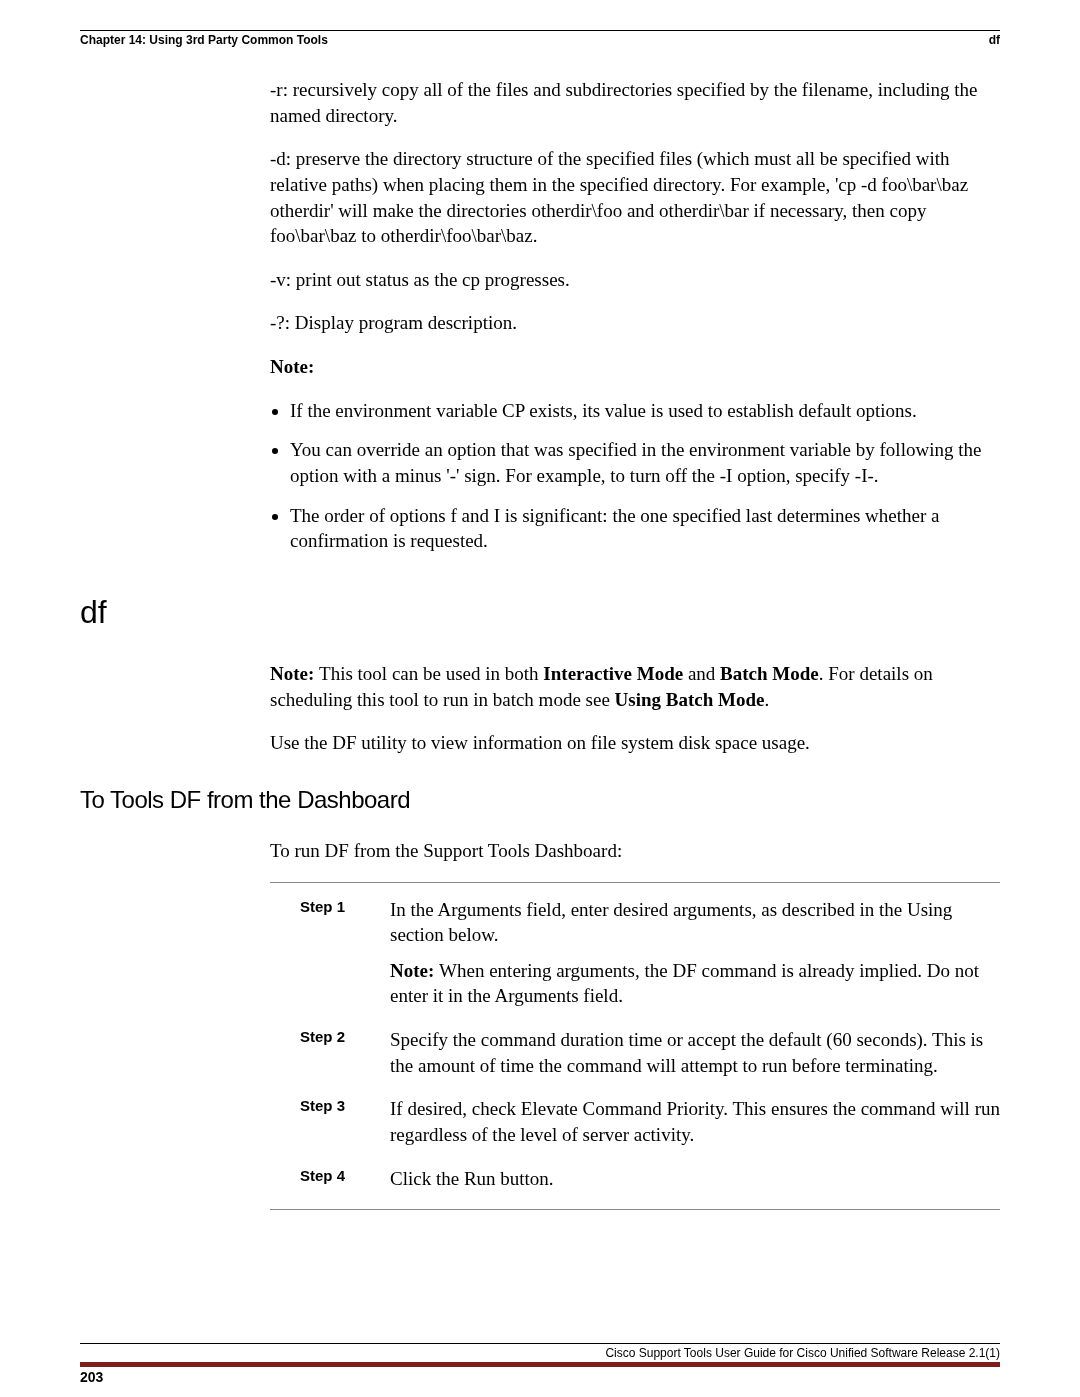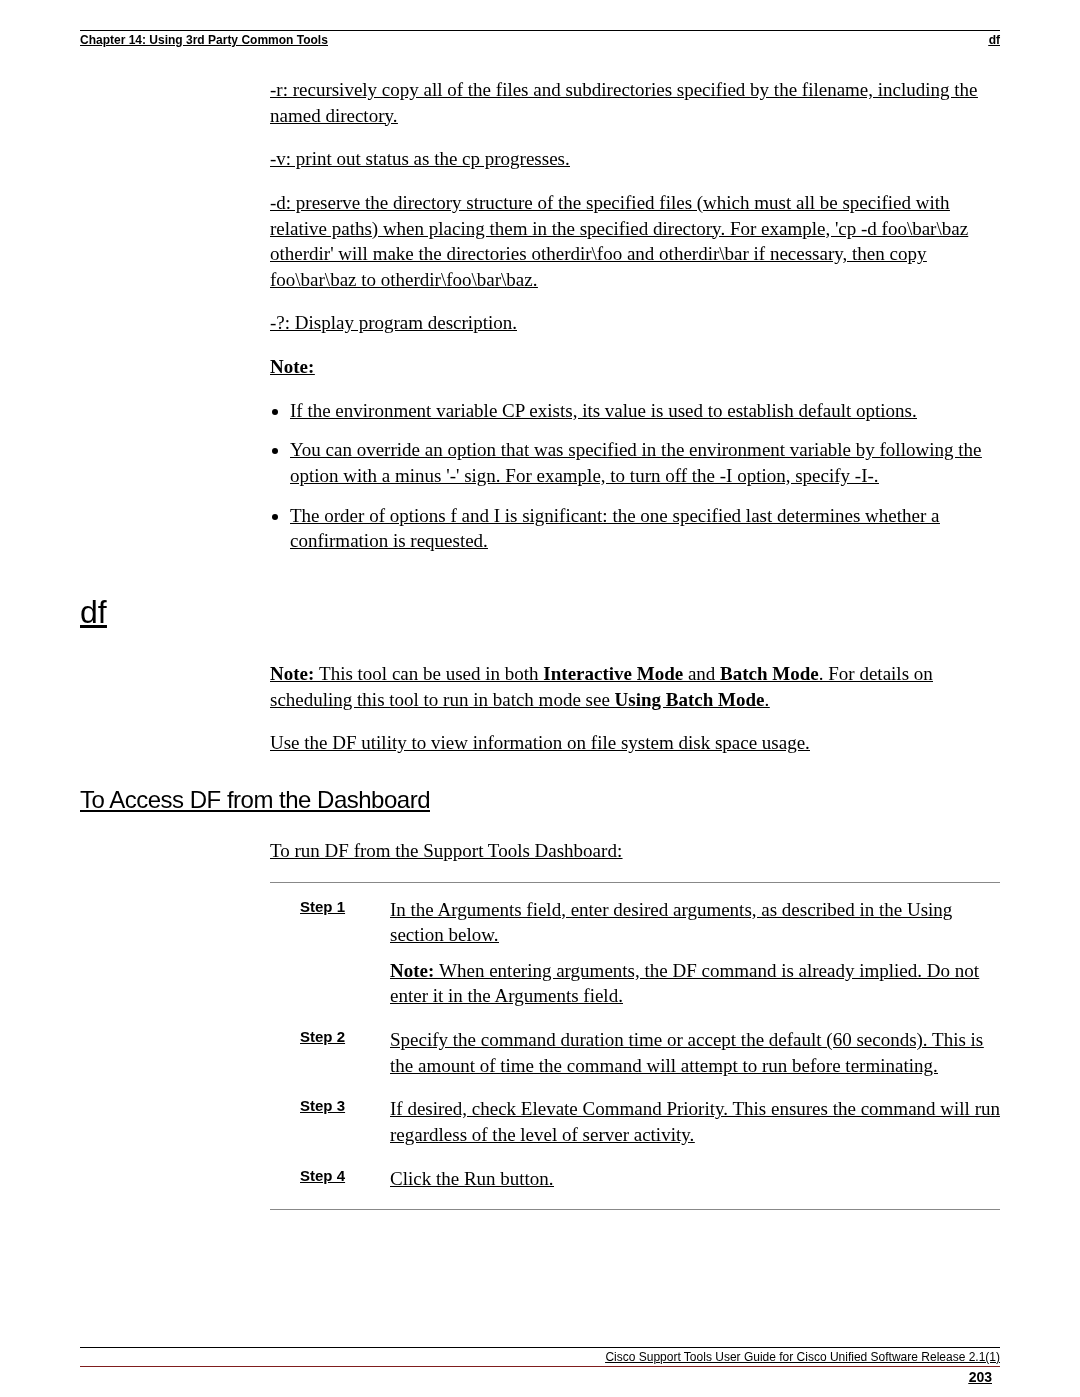--- a/index.html
+++ b/index.html
@@ -1,15 +1,15 @@
 <!DOCTYPE html>
 <html><head>
 <meta charset="utf-8">
 <style>
-  * { margin: 0; padding: 0; box-sizing: border-box; text-decoration: underline; }
+  * { margin: 0; padding: 0; box-sizing: border-box; }
   body {
     font-family: "Times New Roman", Times, serif;
     background: #fff;
     color: #000;
     width: 1080px;
     height: 1397px;
     position: relative;
     padding: 30px 80px 30px 80px;
   }
   .header-line {
@@ -104,46 +104,45 @@
     align-items: baseline;
     margin-top: 2px;
   }
   .footer .doc-title {
     font-family: Arial, Helvetica, sans-serif;
     font-size: 12px;
     text-align: right;
     flex: 1;
   }
   .footer .page-bar {
-    border-top: 1px solid #7f1d1d;
+    border-top: 5px solid #7f1d1d;
     margin-top: 2px;
     display: flex;
-    justify-content: flex-end;
   }
   .footer .page-num {
     font-family: Arial, Helvetica, sans-serif;
     font-size: 14px;
     font-weight: bold;
     padding: 2px 8px 0 0;
   }
 </style>
 </head>
 <body>
 
 <div class="header-line"></div>
 <div class="running-header">
   <span>Chapter 14: Using 3rd Party Common Tools</span>
   <span class="right">df</span>
 </div>
 
 <div class="content">
 
   <p class="para">-r: recursively copy all of the files and subdirectories specified by the filename, including the named directory.</p>
+  <p class="para">-d: preserve the directory structure of the specified files (which must all be specified with relative paths) when placing them in the specified directory. For example, 'cp -d foo\bar\baz otherdir' will make the directories otherdir\foo and otherdir\bar if necessary, then copy foo\bar\baz to otherdir\foo\bar\baz.</p>
   <p class="para">-v: print out status as the cp progresses.</p>
-  <p class="para">-d: preserve the directory structure of the specified files (which must all be specified with relative paths) when placing them in the specified directory. For example, 'cp -d foo\bar\baz otherdir' will make the directories otherdir\foo and otherdir\bar if necessary, then copy foo\bar\baz to otherdir\foo\bar\baz.</p>
   <p class="para">-?: Display program description.</p>
 
   <p class="para"><strong>Note:</strong></p>
 
   <ul class="note-list">
     <li>If the environment variable CP exists, its value is used to establish default options.</li>
     <li>You can override an option that was specified in the environment variable by following the option with a minus '-' sign. For example, to turn off the -I option, specify -I-.</li>
     <li>The order of options f and I is significant: the one specified last determines whether a confirmation is requested.</li>
   </ul>
 
@@ -151,21 +150,21 @@
 
 <h2 class="section-heading">df</h2>
 
 <div class="content" style="margin-top:16px;">
   <p class="para">
     <strong>Note: </strong><span>This tool can be used in both </span><strong>Interactive Mode</strong><span> and </span><strong>Batch Mode</strong><span>. For details on scheduling this tool to run in batch mode see </span><strong>Using Batch Mode</strong><span>.</span>
   </p>
   <p class="para">Use the DF utility to view information on file system disk space usage.</p>
 </div>
 
-<h3 class="subsection-heading">To Access DF from the Dashboard</h3>
+<h3 class="subsection-heading">To Tools DF from the Dashboard</h3>
 
 <div class="content" style="margin-top:0;">
   <p class="para">To run DF from the Support Tools Dashboard:</p>
 
   <div class="steps">
     <hr>
     <div class="step-row">
       <div class="step-label">Step 1</div>
       <div class="step-body">
         <span>In the Arguments field, enter desired arguments, as described in the Using section below.</span>

